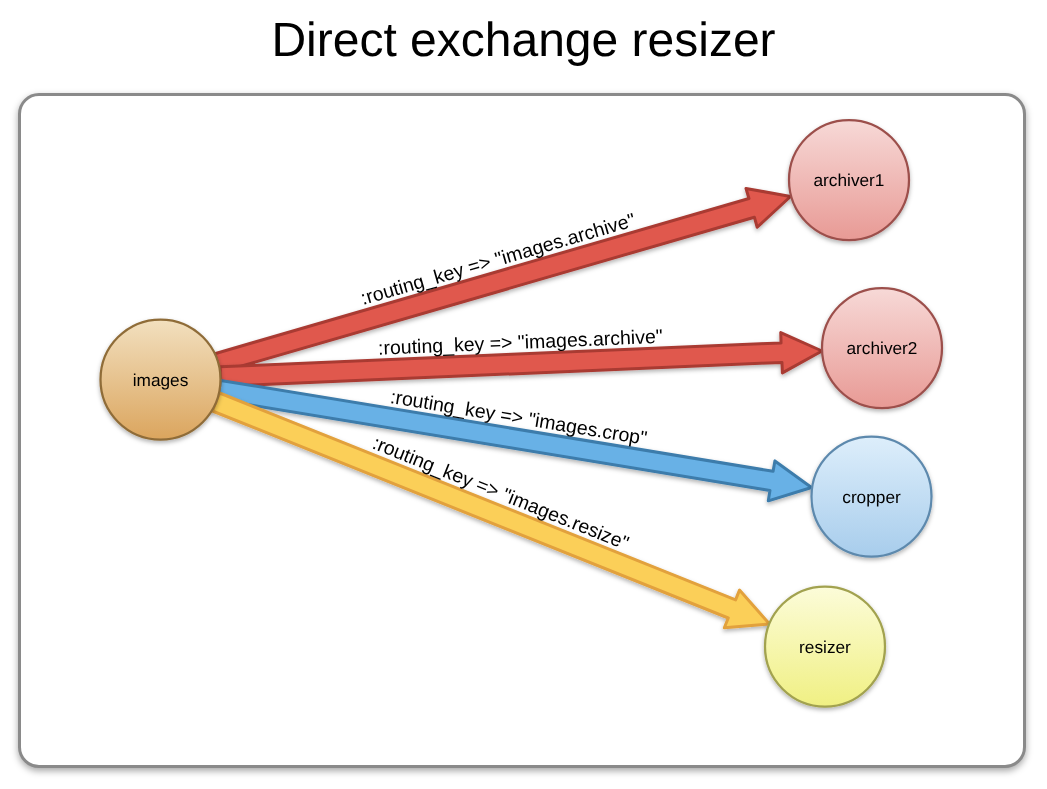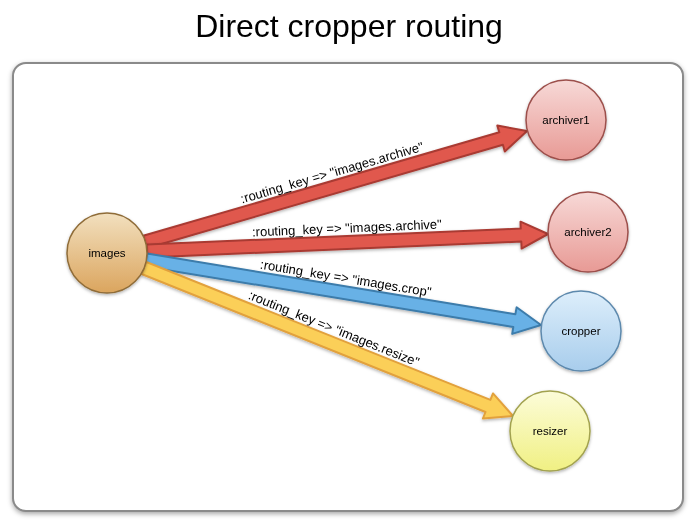--- a/index.html
+++ b/index.html
@@ -18,21 +18,21 @@
   }
   svg.diagram{position:absolute;left:0;top:0;}
   .edge-label{font-size:13px;fill:#000;font-family:"Liberation Sans",sans-serif;}
   .node-label{font-size:11.5px;fill:#000;font-family:"Liberation Sans",sans-serif;}
 </style>
 </head>
 <body>
 
 <div class="stage">
 
-  <h1 class="title">Direct cropper routing</h1>
+  <h1 class="title">Direct exchange resizer</h1>
 
   <div class="panel"></div>
 
   <svg class="diagram" width="698" height="526" viewBox="0 0 698 526">
     <defs>
       <linearGradient id="grad-exchange" x1="0" y1="0" x2="0" y2="1">
         <stop offset="0" stop-color="#f2e0bf"></stop>
         <stop offset="1" stop-color="#dba55e"></stop>
       </linearGradient>
       <linearGradient id="grad-archiver" x1="0" y1="0" x2="0" y2="1">

